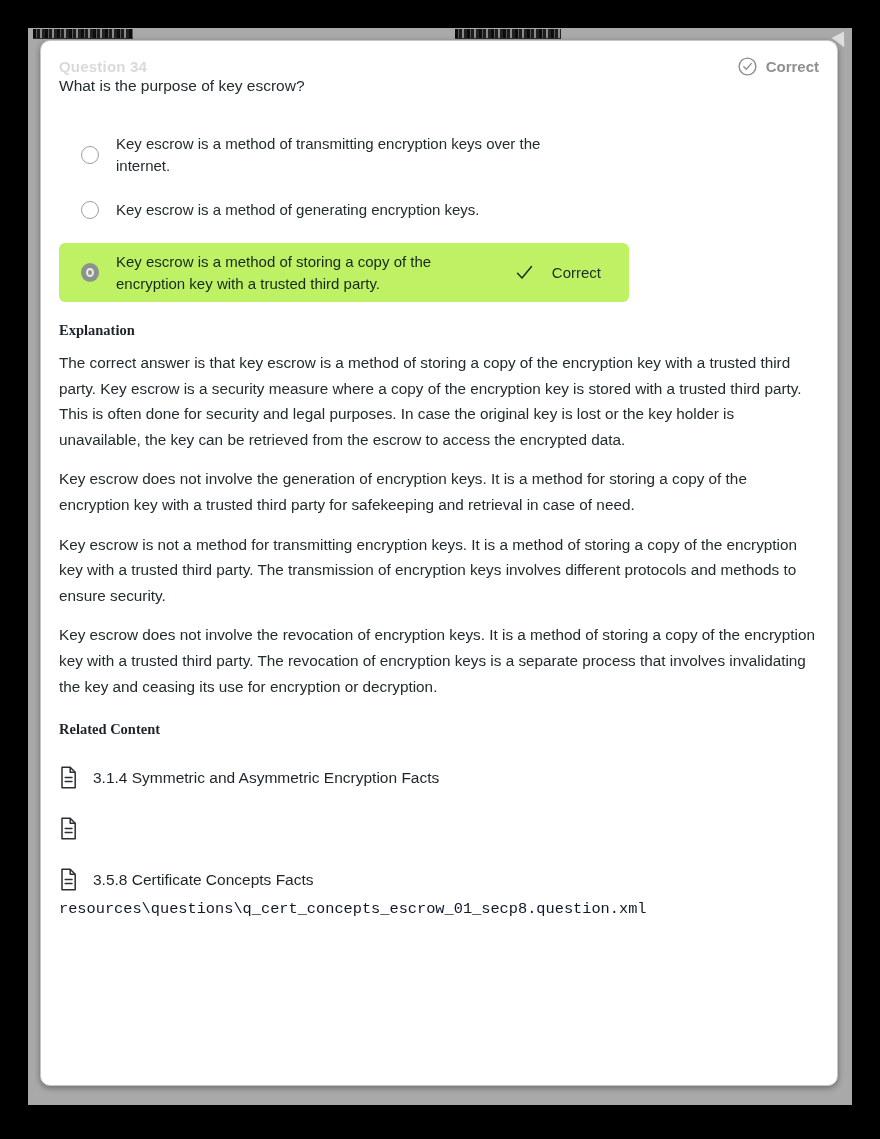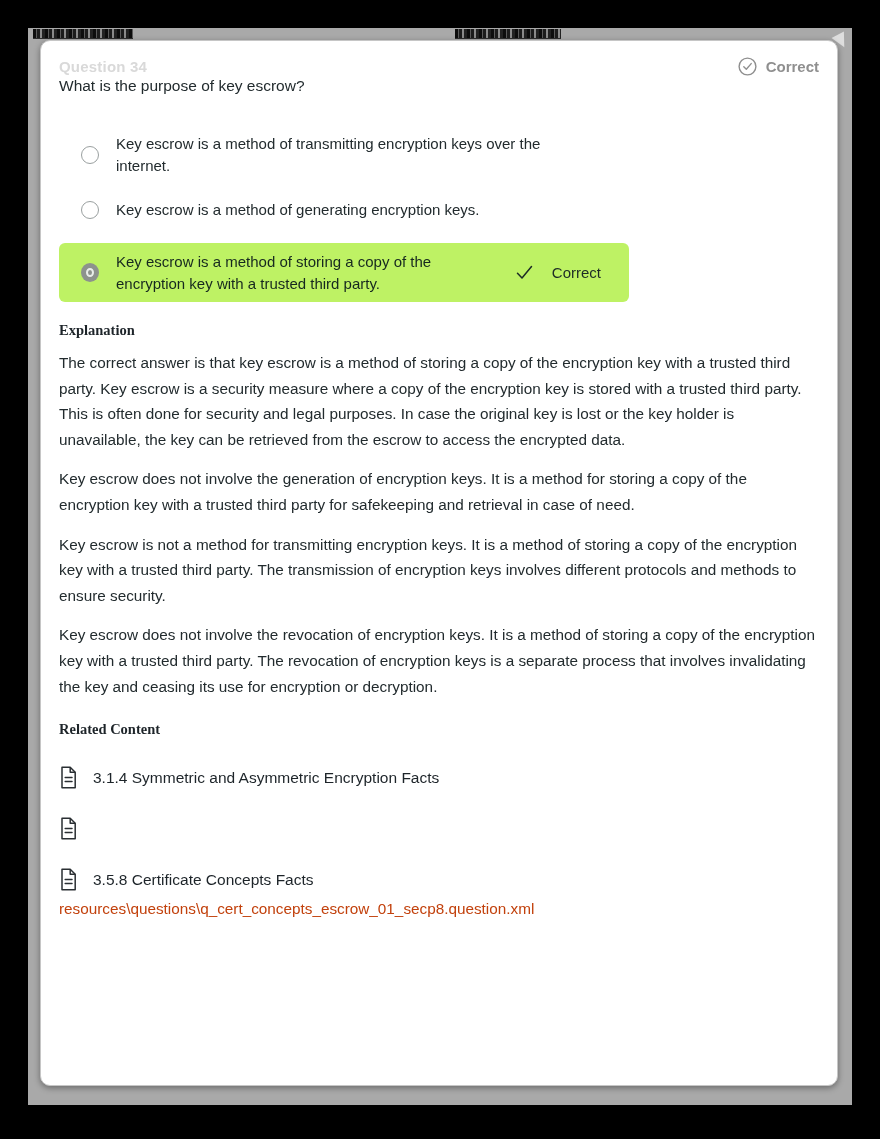--- a/index.html
+++ b/index.html
@@ -94,21 +94,21 @@
   }
   .para + .para { margin-top:14px; }
 
   .related { margin-top:22px; }
   .related-item {
     display:flex; align-items:center; gap:15px; margin-top:28px;
     cursor:pointer;
   }
   .related-item svg { display:block; flex:0 0 auto; }
   .related-label { font-size:15.5px; color:#1d2429; }
-  .source-path { margin-top:9px; font-size:15.3px; color:#c2410c; }
+  .source-path { margin-top:9px; font-size:15.3px; color:#0f172a;font-family:Liberation Mono, monospace; }
 </style>
 </head>
 <body>
 
 <div class="backdrop">
   <div class="obscure left"></div>
   <div class="obscure center"></div>
   <div class="cursor-artifact"></div>
 
   <div class="card">

